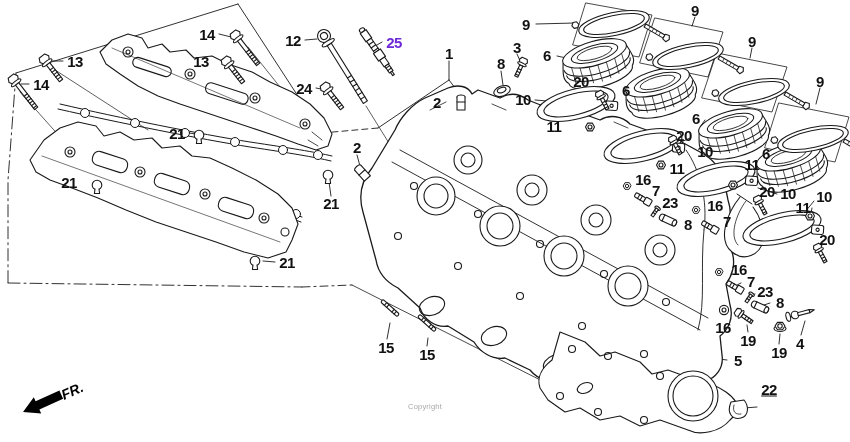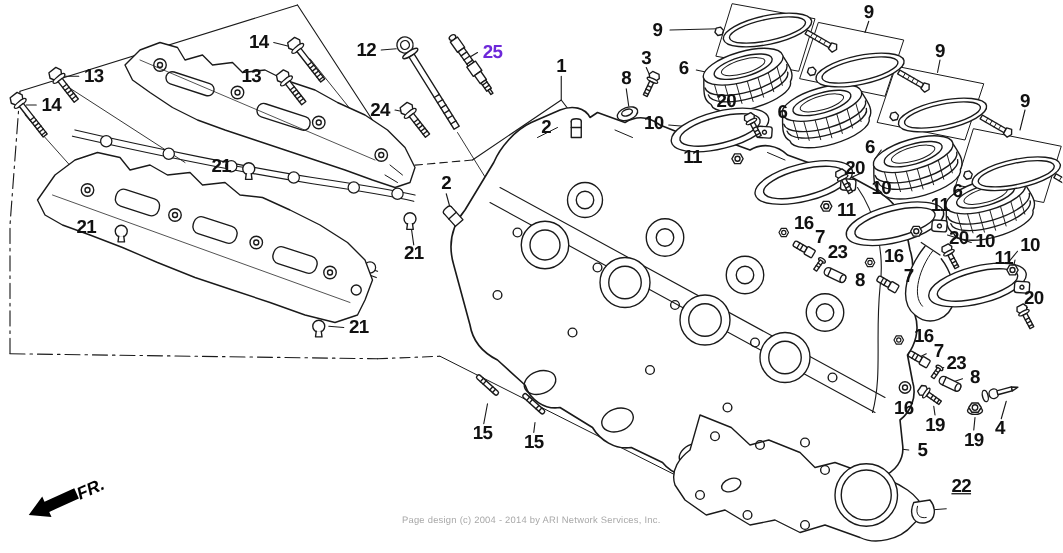--- a/index.html
+++ b/index.html
@@ -451,15 +451,15 @@
       <span class="part-label" style="left: 69px; top: 182px; color: rgb(17, 17, 17);">21</span>
       <span class="part-label" style="left: 331px; top: 203px; color: rgb(17, 17, 17);">21</span>
       <span class="part-label" style="left: 287px; top: 262px; color: rgb(17, 17, 17);">21</span>
       <span class="part-label" style="left: 769px; top: 389px; color: rgb(17, 17, 17); text-decoration: underline;">22</span>
       <span class="part-label" style="left: 670px; top: 202px; color: rgb(17, 17, 17);">23</span>
       <span class="part-label" style="left: 765px; top: 291px; color: rgb(17, 17, 17);">23</span>
       <span class="part-label" style="left: 304px; top: 88px; color: rgb(17, 17, 17); text-align: center;">24</span>
       <span class="part-label" style="left: 394px; top: 42px; color: #6d28d9;">25</span>
     </div>
 
-<div class="footer footer-line2">Page design (c) 2004 - 2014 by ARI Network Services, Inc.</div>
+<div class="footer footer-line1">Copyright</div>
 
 </div>
 
 </body></html>

